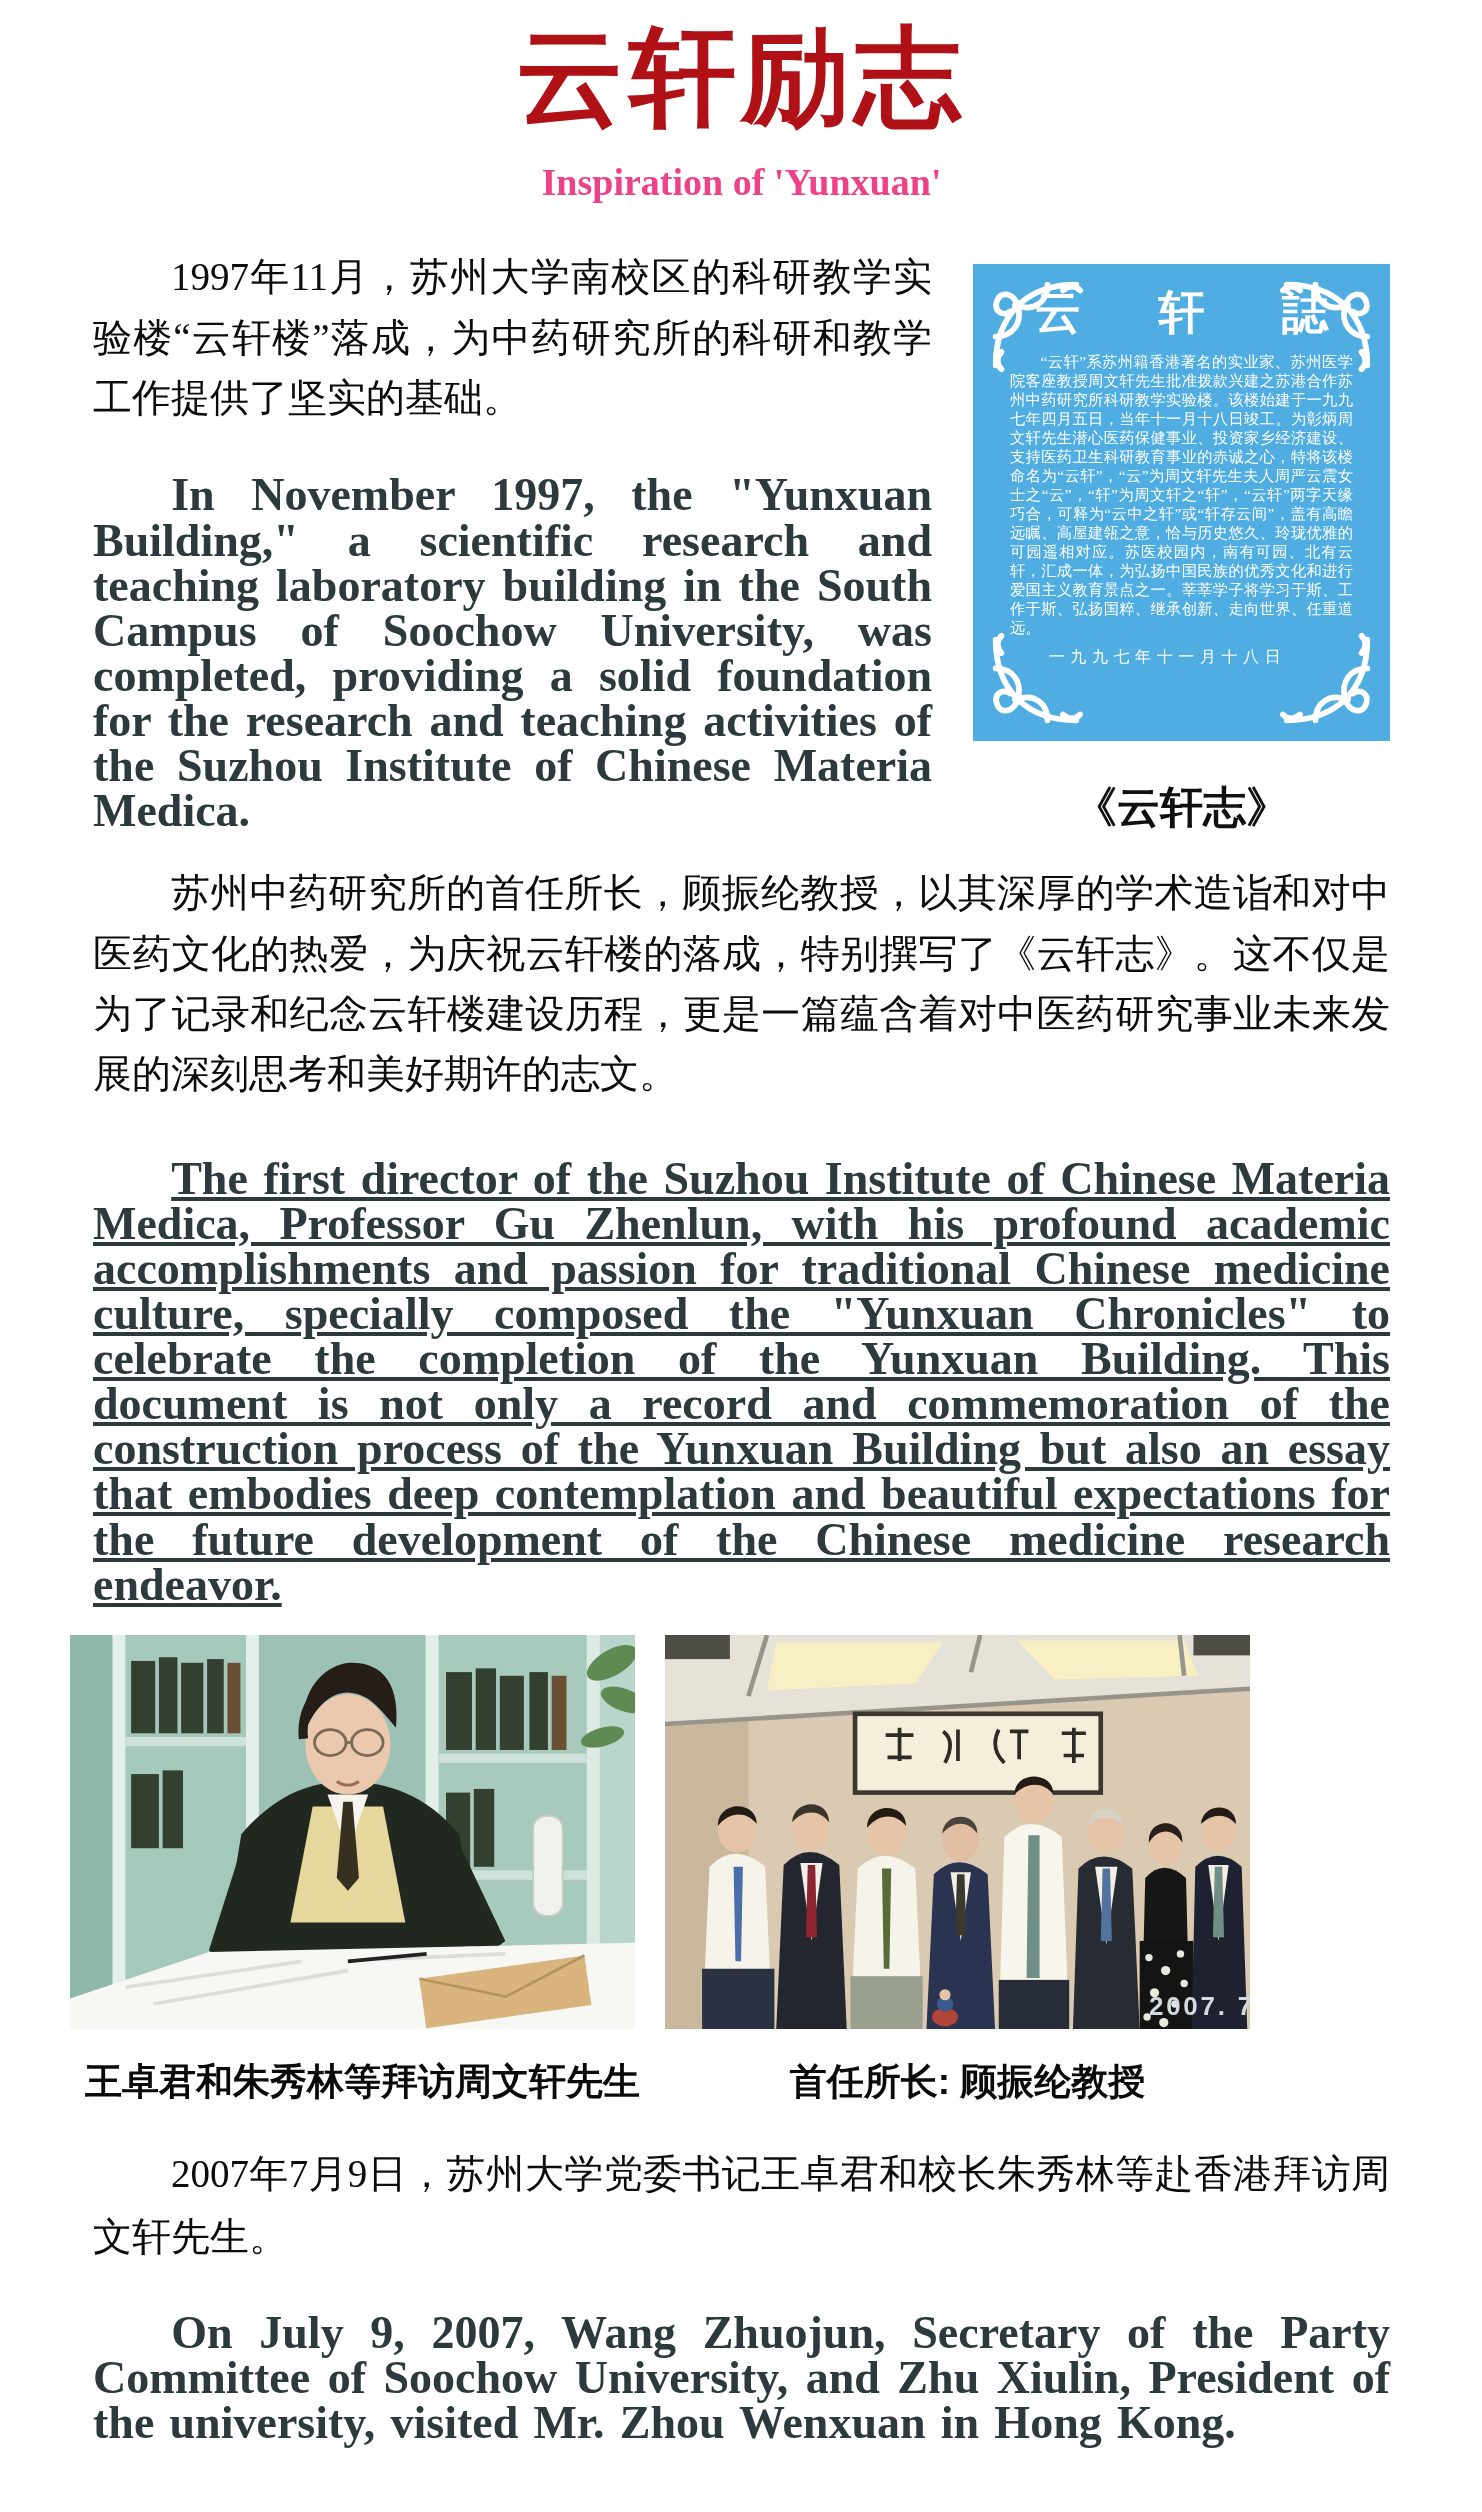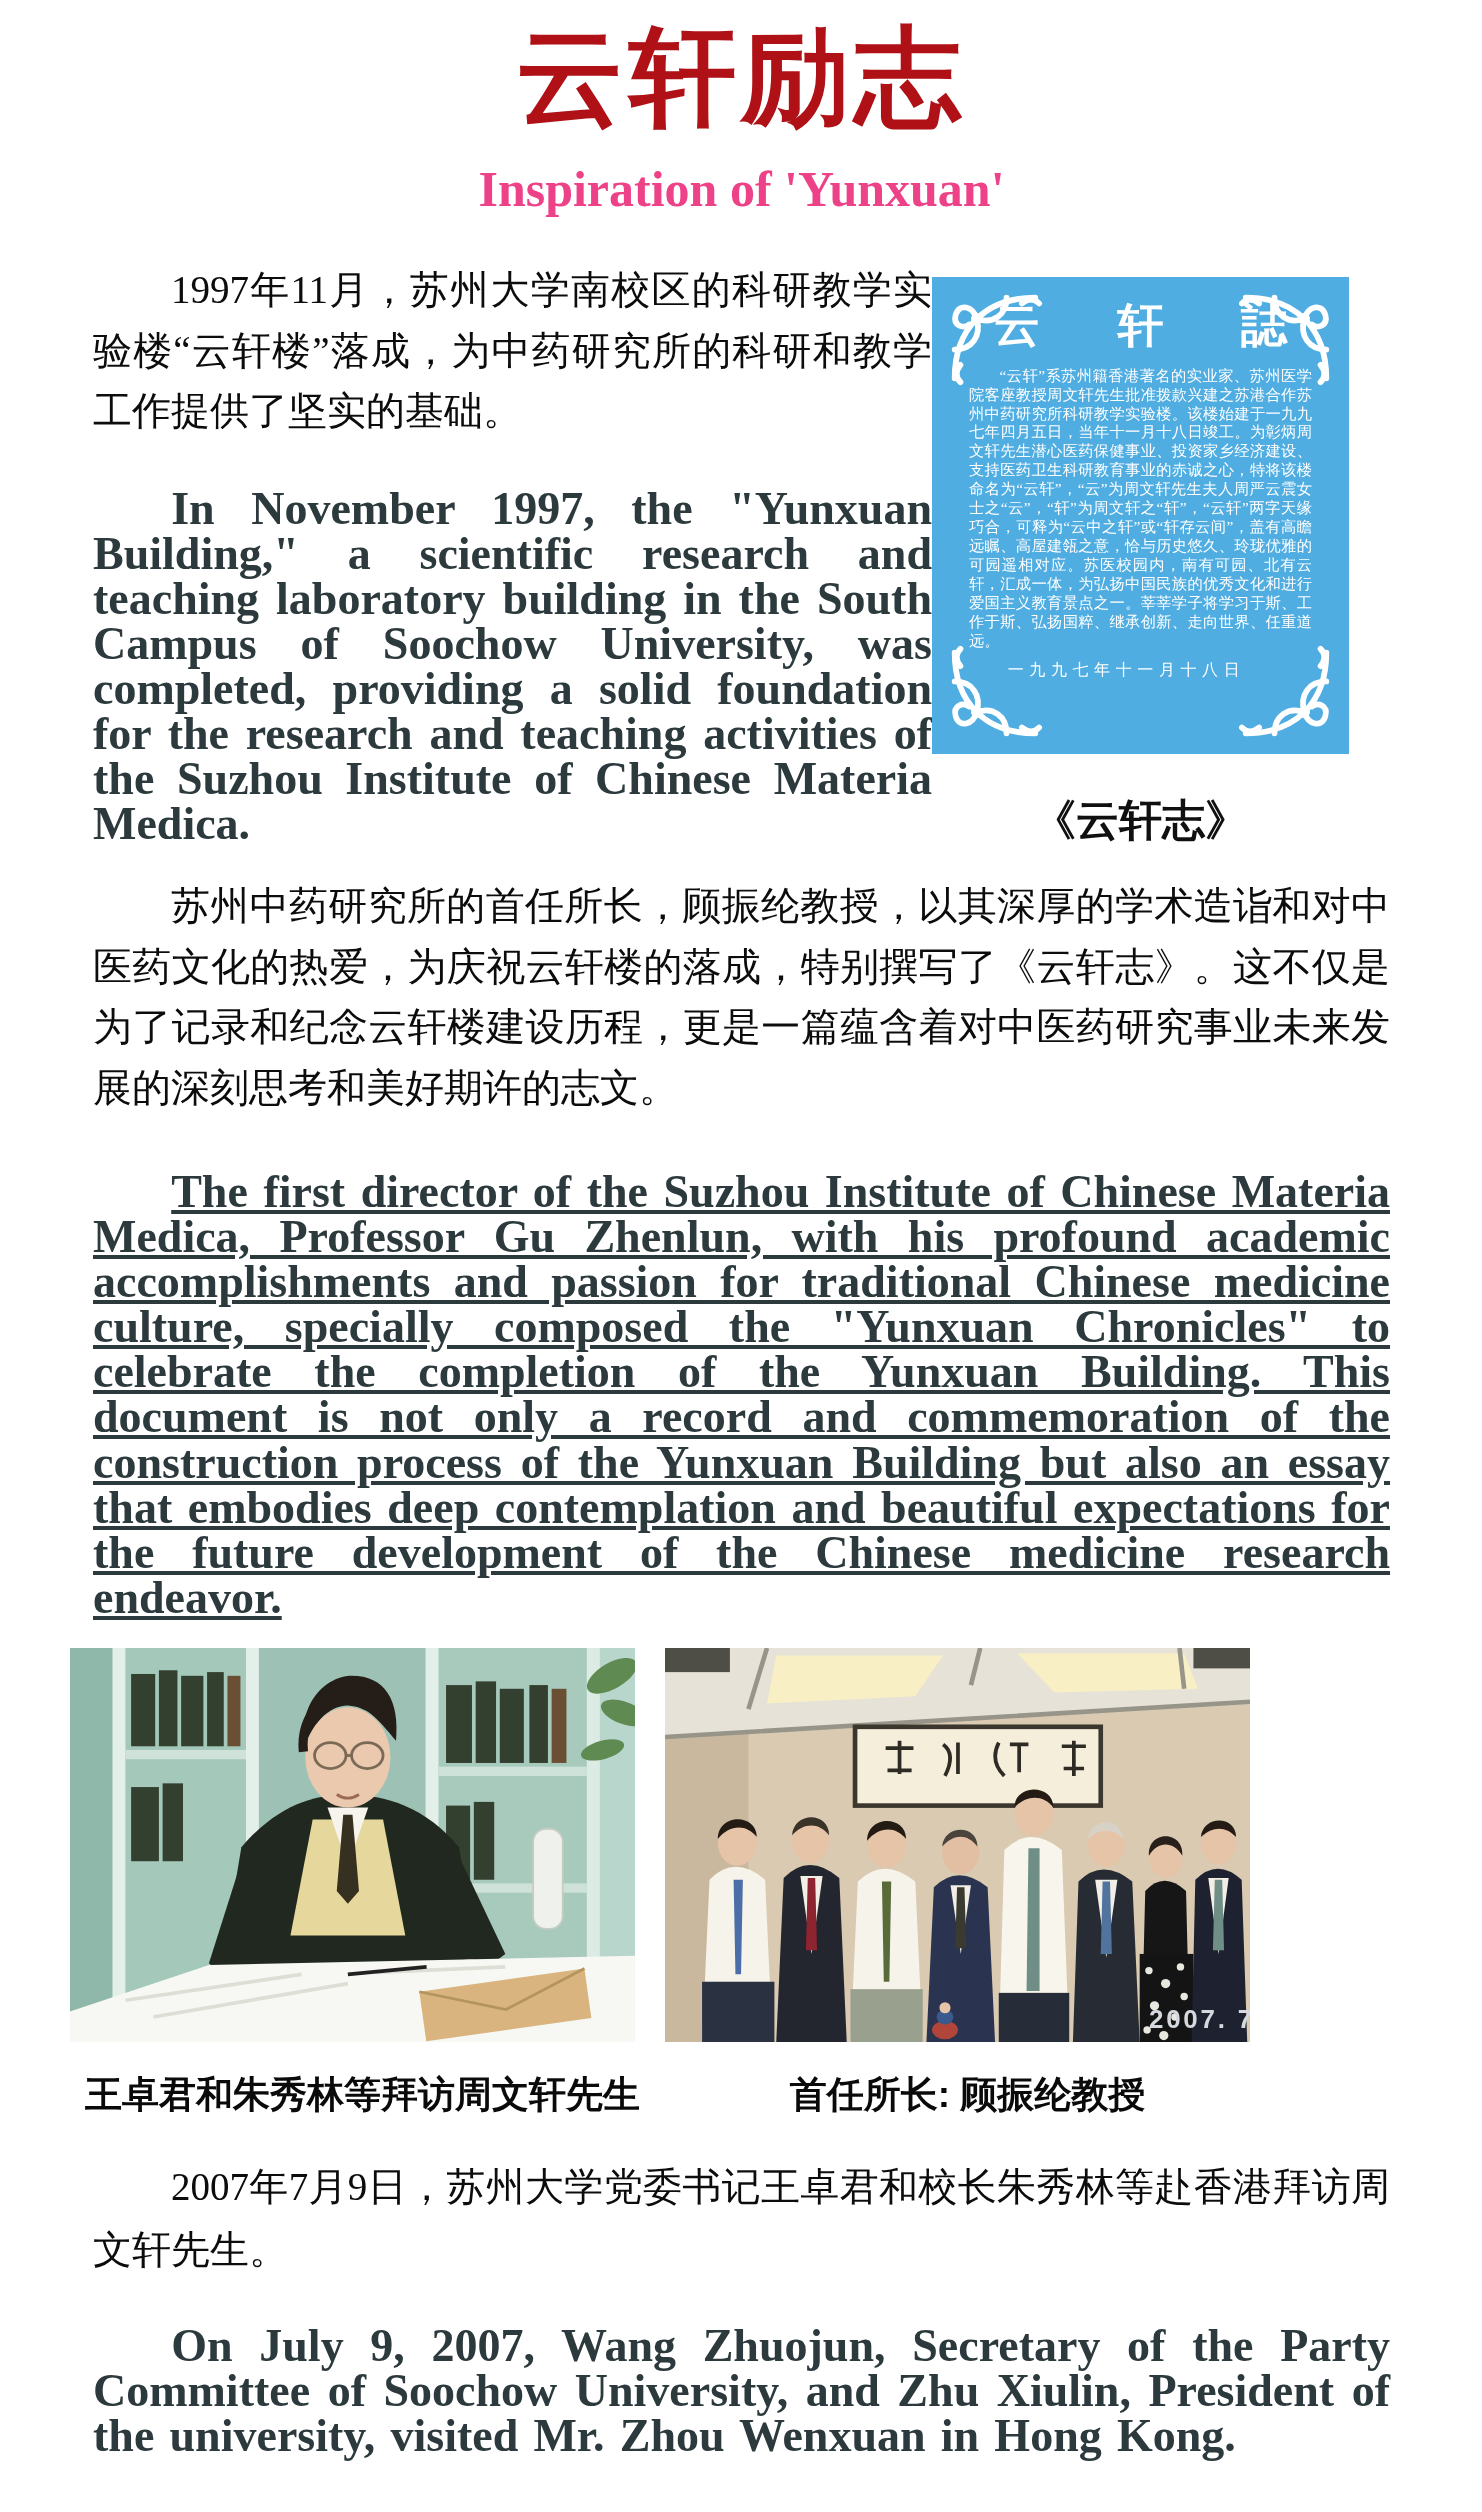--- a/index.html
+++ b/index.html
@@ -11,38 +11,38 @@
   .content { padding:0 93px; }
 
   
   .main-title {
     margin:22px 0 0 0; text-align:center;
     font-size:107px; line-height:1.05; font-weight:bold;
     color:#b01116; letter-spacing:5.6px;
   }
   .sub-title {
     margin:28px 0 0 0; text-align:center;
-    font-size:50px; line-height:1.1; font-weight:bold;
+    font-size:38px; line-height:1.1; font-weight:bold;
     color:#ee4288;
   }
 
   
   .zh-para {
     color:#0c0c0c; font-size:39px; line-height:1.55;
     text-align:justify; text-indent:2em; margin:0;
   }
   .zh-para.loose { line-height:1.62; }
   .en-para {
     color:#2d3a3d; font-size:46px; line-height:0.98; font-weight:bold;
     text-align:justify; text-indent:1.7em; margin:0;
     word-spacing:3.7px;
   }
 
   
-  .top-section { display:flex; justify-content:flex-start; margin-top:43px; min-height:588px; }
+  .top-section { display:flex; justify-content:space-between; margin-top:43px; min-height:588px; }
   .top-left  { width:839px; }
   .top-left .en-para { margin-top:44px; }
   .top-right { width:417px; flex:0 0 417px; }
 
   
   .plaque {
     position:relative; margin-top:16.7px; width:417px; height:477px;
     background:#4fade2; overflow:hidden;
   }
   .plaque-title {

